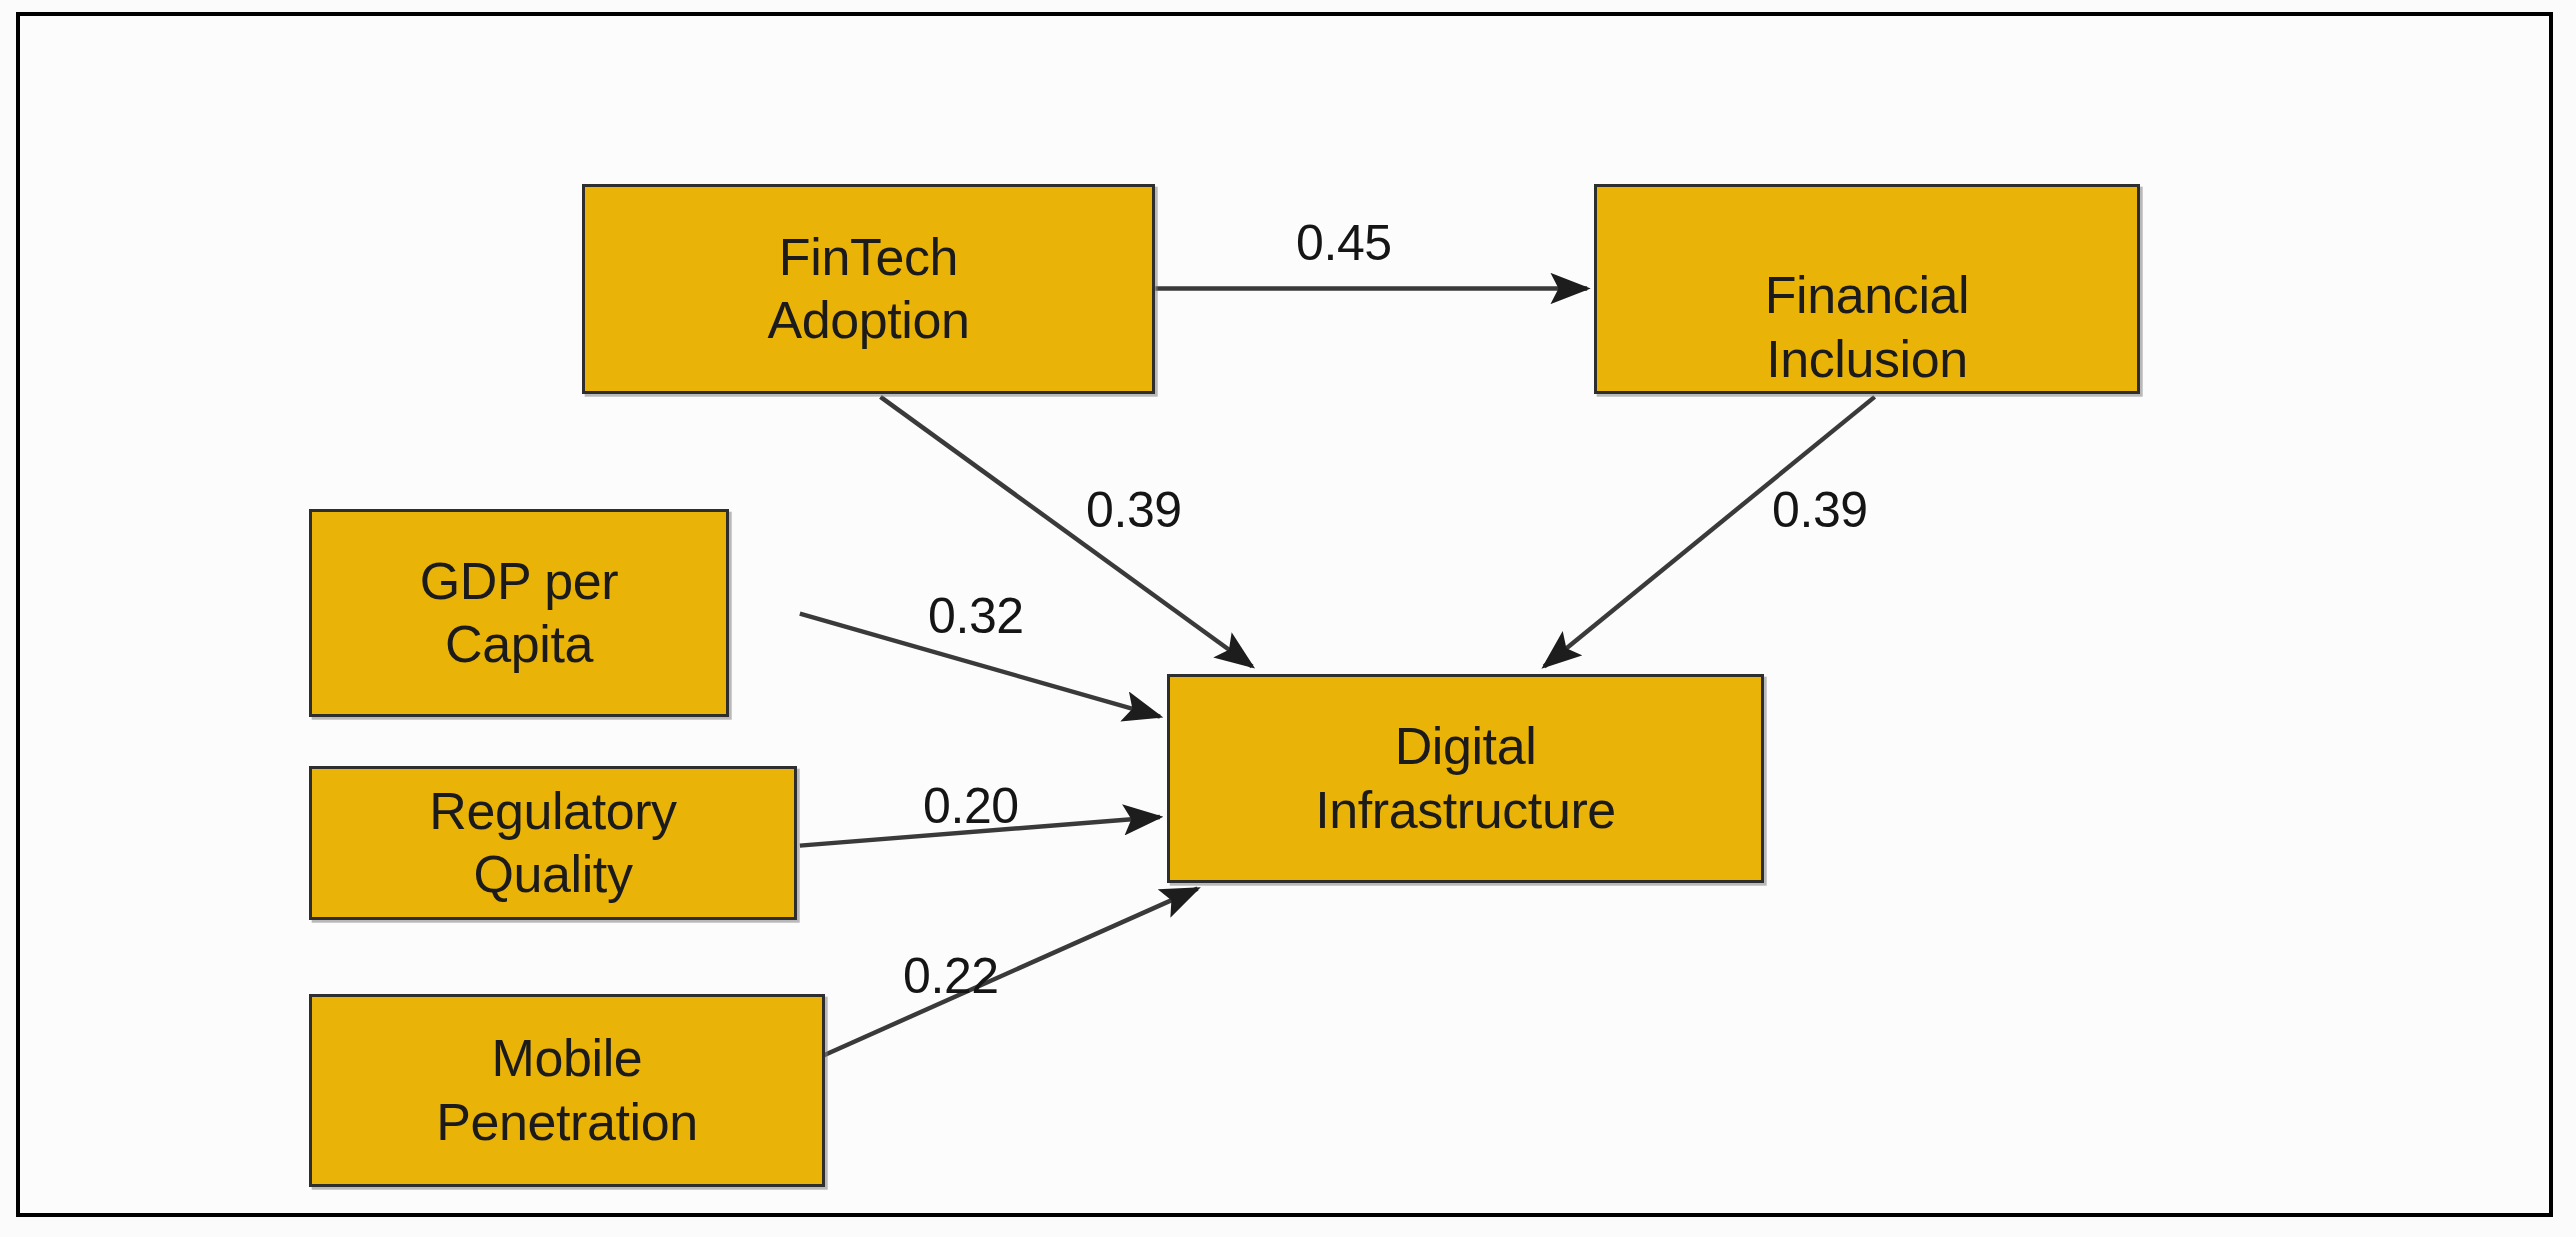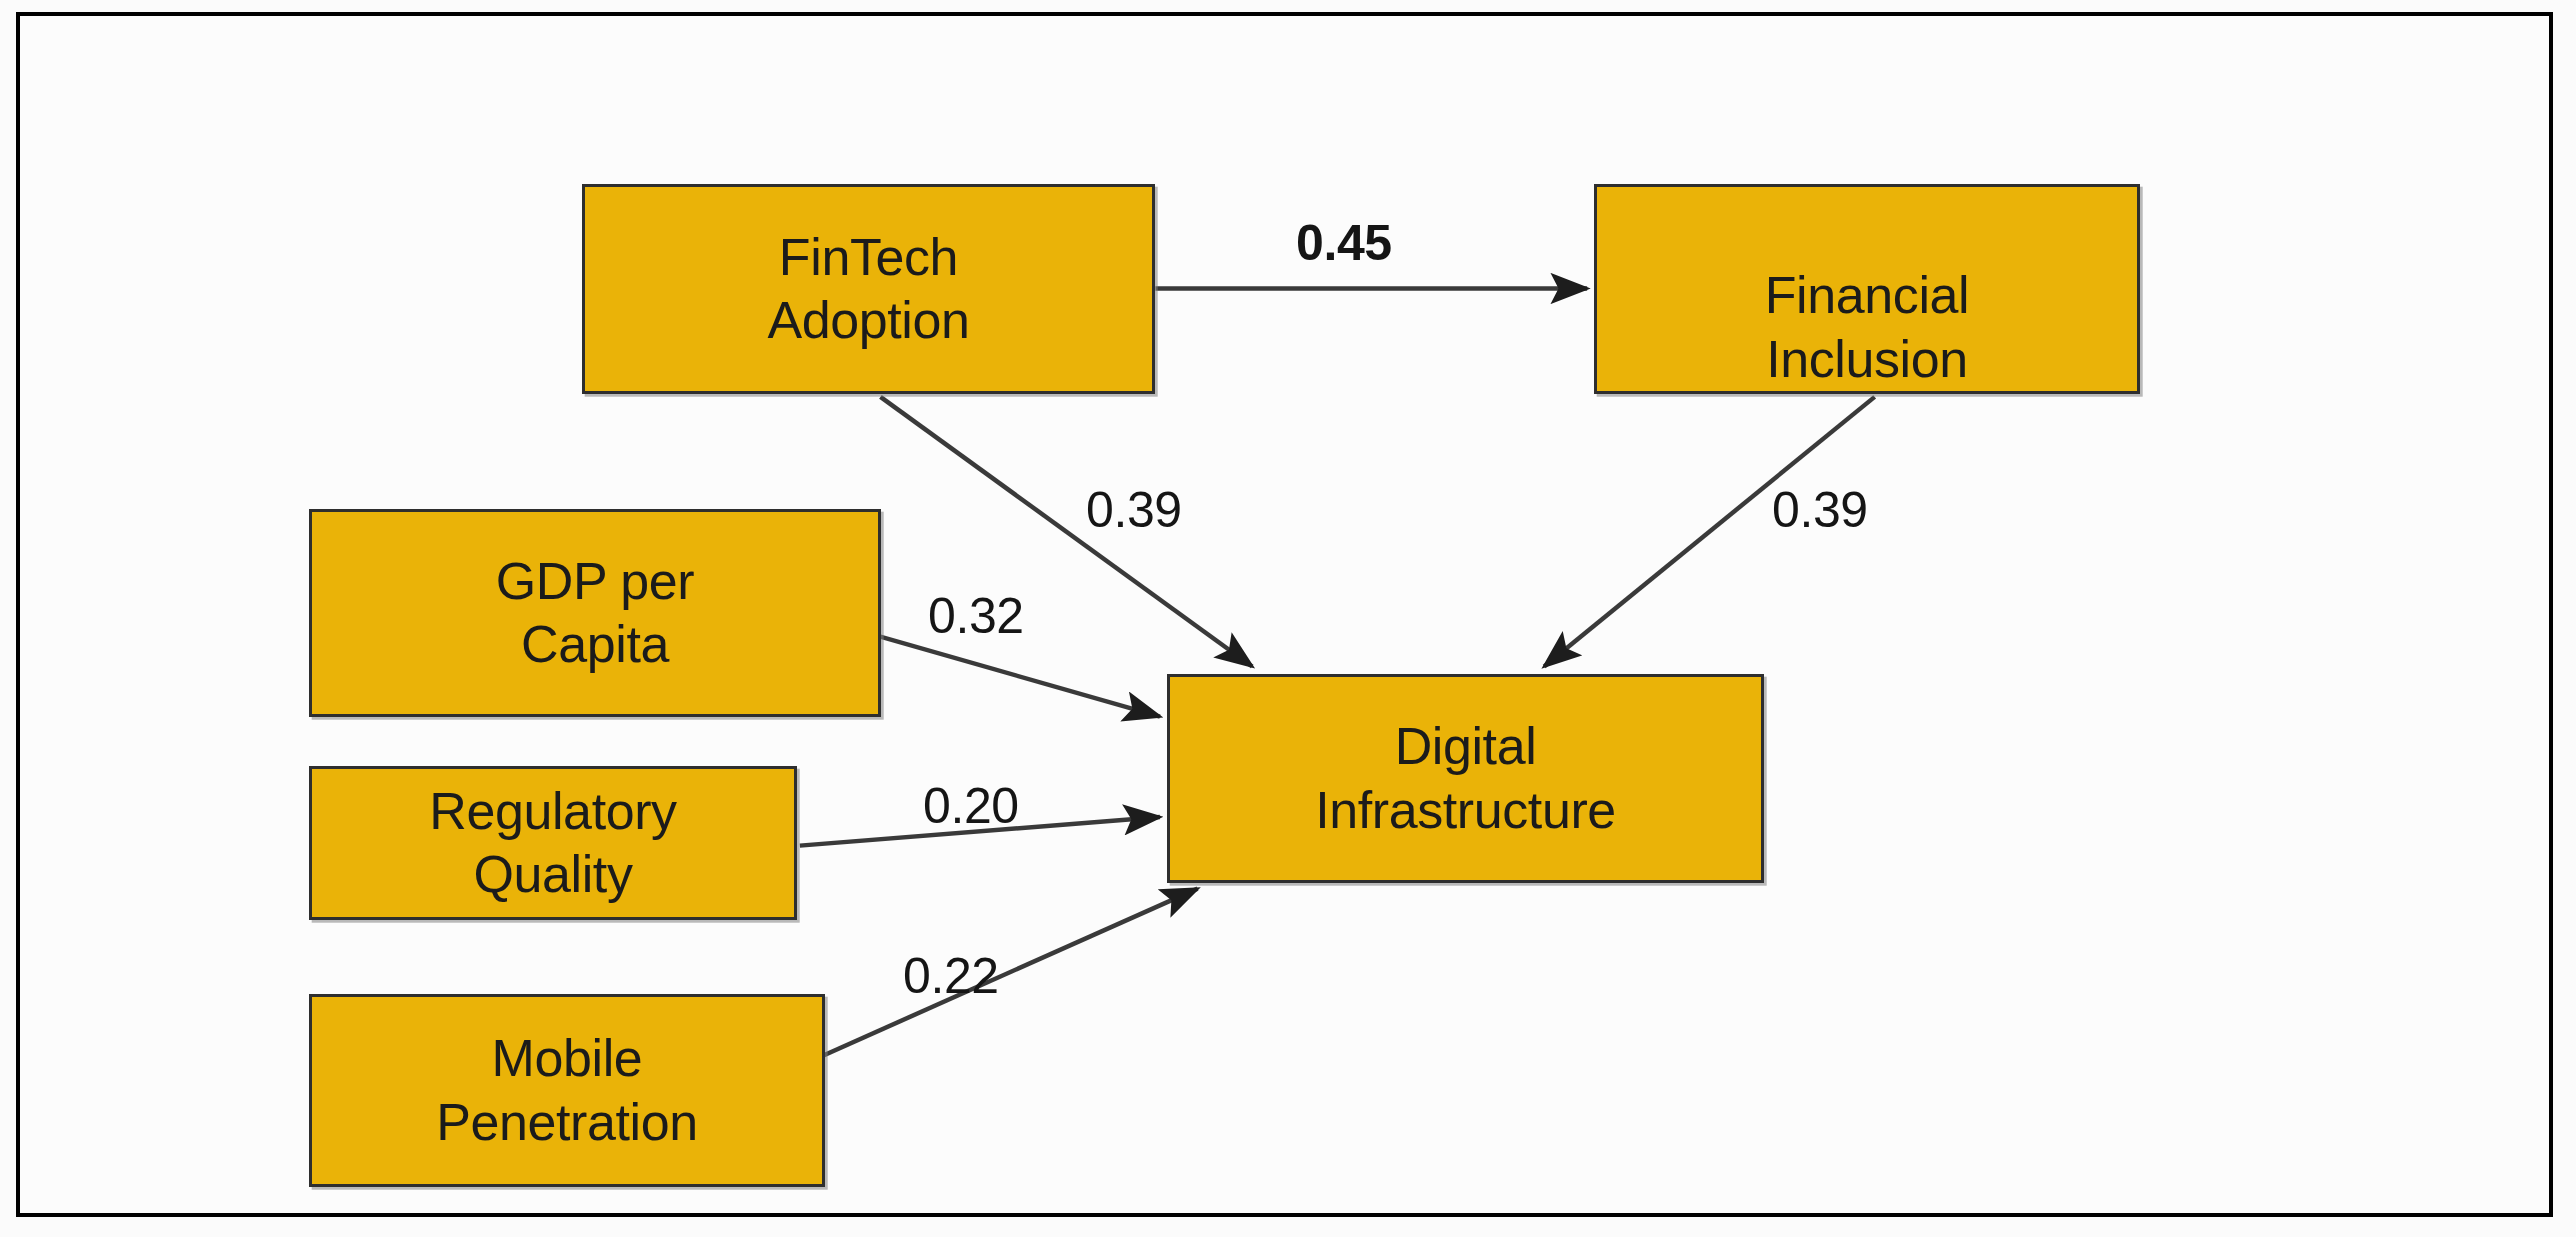--- a/index.html
+++ b/index.html
@@ -87,39 +87,39 @@
 
   <div id="nodes-layer">
       <div class="node" style="left: 582px; top: 184px; width: 573px; height: 210px; border-color: rgb(46, 46, 46);">
         <span class="node-label">FinTech
 Adoption</span>
       </div>
       <div class="node" style="left: 1594px; top: 184px; width: 546px; height: 210px; border-color: rgb(46, 46, 46); align-items: flex-end;">
         <span class="node-label">Financial
 Inclusion</span>
       </div>
-      <div class="node" style="left: 309px; top: 509px; width: 572px; height: 208px; border-color: rgb(46, 46, 46);">
+      <div class="node" style="left: 309px; top: 509px; width: 420px; height: 208px; border-color: rgb(46, 46, 46);">
         <span class="node-label">GDP per
 Capita</span>
       </div>
       <div class="node" style="left: 309px; top: 766px; width: 488px; height: 154px; border-color: rgb(46, 46, 46);">
         <span class="node-label">Regulatory
 Quality</span>
       </div>
       <div class="node" style="left: 309px; top: 994px; width: 516px; height: 193px; border-color: rgb(46, 46, 46); justify-content: center;">
         <span class="node-label">Mobile
 Penetration</span>
       </div>
       <div class="node" style="left: 1167px; top: 674px; width: 597px; height: 209px; border-color: rgb(46, 46, 46); justify-content: center;">
         <span class="node-label">Digital
 Infrastructure</span>
       </div>
     </div>
   <div id="labels-layer">
-      <div class="edge-label" style="left: 1296px; top: 218px; font-weight: bold;">0.45</div>
+      <div class="edge-label" style="left: 1296px; top: 218px;">0.45</div>
       <div class="edge-label" style="left: 1086px; top: 485px;">0.39</div>
       <div class="edge-label" style="left: 1772px; top: 485px;">0.39</div>
       <div class="edge-label" style="left: 928px; top: 591px;">0.32</div>
       <div class="edge-label" style="left: 923px; top: 781px;">0.20</div>
       <div class="edge-label" style="left: 903px; top: 951px;">0.22</div>
     </div>
 </div>
 
 
 </body></html>

